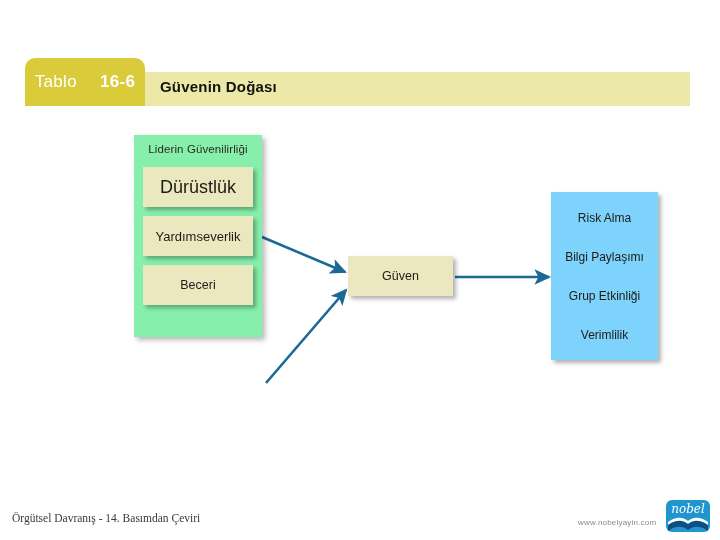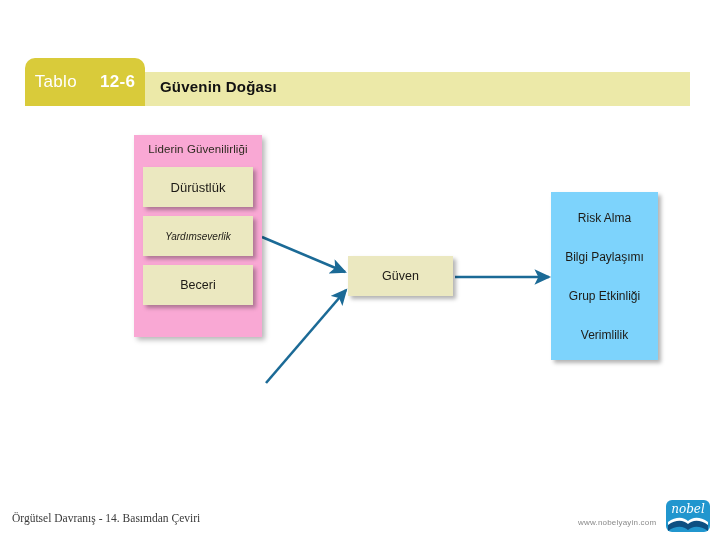--- a/index.html
+++ b/index.html
@@ -86,21 +86,21 @@
     pointer-events: none;
   }
 
   
   #credibility-panel {
     position: absolute;
     left: 134px;
     top: 135px;
     width: 128px;
     height: 202px;
-    background: #f9a8d4;
+    background: #86efac;
     box-shadow: 3px 3px 5px rgba(0,0,0,0.28);
   }
   #credibility-title {
     position: absolute;
     left: 0;
     top: 8px;
     width: 128px;
     text-align: center;
     font-size: 11.5px;
     color: #2e2a20;
@@ -117,30 +117,29 @@
     text-align: center;
     box-sizing: border-box;
   }
 
   #box-durustluk {
     position: absolute;
     left: 9px;
     top: 32px;
     width: 110px;
     height: 40px;
-    font-size: 13px;
+    font-size: 18px;
   }
   #box-yardimseverlik {
     position: absolute;
     left: 9px;
     top: 81px;
     width: 110px;
     height: 40px;
-    font-size: 10px;
-    font-style: italic;
+    font-size: 13px;
   }
   #box-beceri {
     position: absolute;
     left: 9px;
     top: 130px;
     width: 110px;
     height: 40px;
     font-size: 12.5px;
   }
 
@@ -230,21 +229,21 @@
 </style>
 </head>
 <body>
 
 <div id="slide">
 
   <div id="header-banner"></div>
 
   <div id="table-number-box">
     <span class="tbl-word">Tablo</span>
-      <span class="tbl-num">12-6</span>
+      <span class="tbl-num">16-6</span>
   </div>
 
   <div id="header-title">Güvenin Doğası</div>
 
   <div id="diagram">
 
     <svg id="arrow-layer" viewBox="0 0 720 470">
       <defs>
         <marker id="ah" markerWidth="7" markerHeight="7" refX="5.6" refY="3" orient="auto">
           <path d="M0,0 L6.4,3 L0,6 L1.5,3 Z" fill="#1b6a96"></path>

